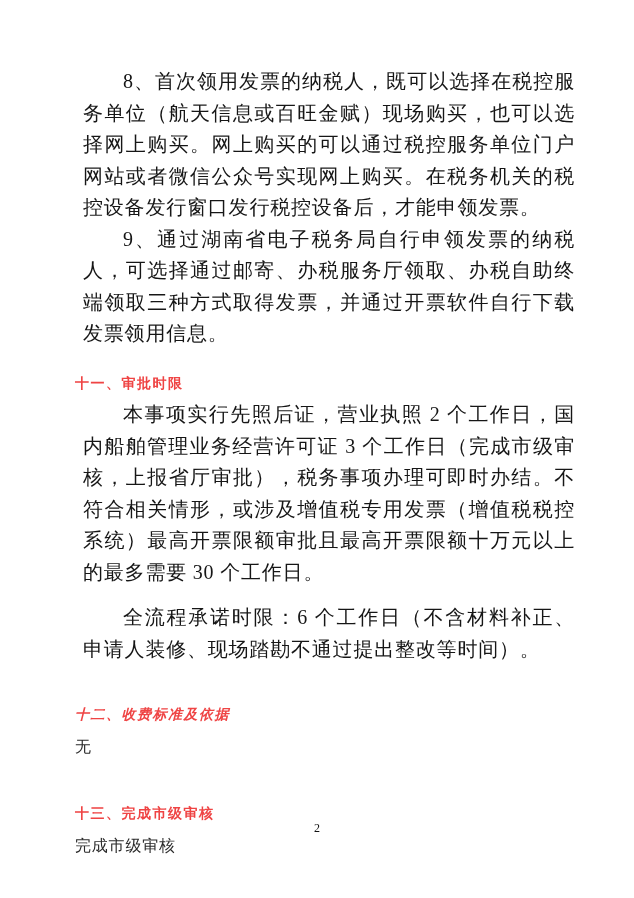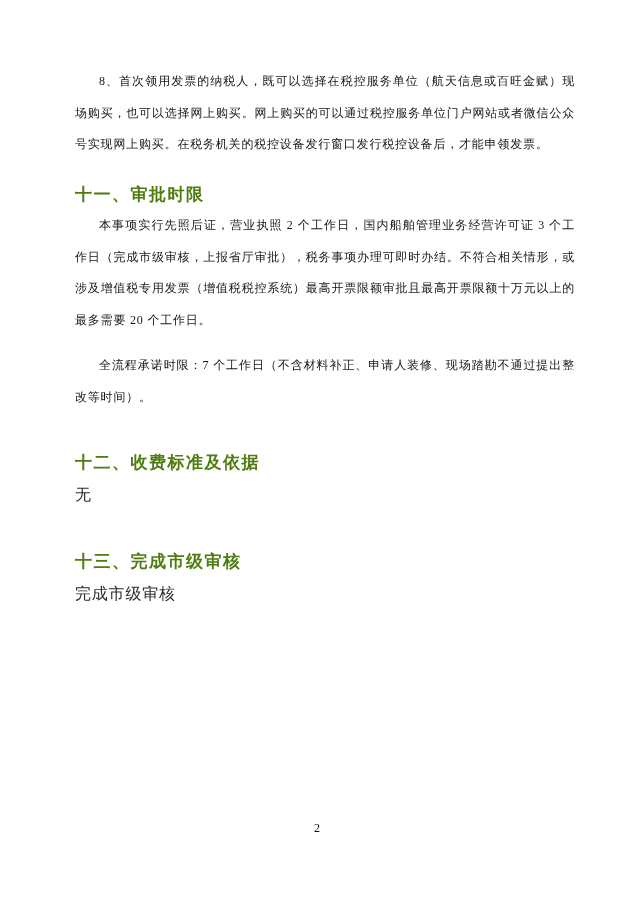--- a/index.html
+++ b/index.html
@@ -13,47 +13,48 @@
     width: 634px;
     height: 898px;
     background: #ffffff;
     padding: 66px 59px 0 75px;
     overflow: hidden;
     color: #131313;
     font-family: "Liberation Serif", "DejaVu Serif", serif;
   }
 
   .body-para {
-    font-size: 12px;
+    font-size: 20px;
     line-height: 31.5px;
     letter-spacing: 0.8px;
     text-align: justify;
     text-justify: inter-character;
     color: #161616;
+    margin-left: 8px;
   }
 
   .indent {
     text-indent: 2em;
   }
 
   .para-gap {
     margin-top: 14px;
   }
 
   h2.sec-heading {
     font-family: "Liberation Sans", "DejaVu Sans", sans-serif;
     font-weight: 700;
-    font-size: 17px;
+    font-size: 14px;
     line-height: 31.5px;
     letter-spacing: 1.5px;
-    color: #4d7c0f;
+    color: #ef4444;
   }
 
   .h-sec11 { margin-top: 18px; }
-  .h-sec12 { margin-top: 34px; }
+  .h-sec12 { margin-top: 34px; font-style: italic; }
   .h-sec13 { margin-top: 36px; }
 
   .plain-line {
     font-size: 16px;
     line-height: 31.5px;
     letter-spacing: 0.8px;
     color: #2a2a2a;
   }
 
   .page-number {
@@ -68,26 +69,27 @@
     font-family: "Liberation Serif", "DejaVu Serif", serif;
   }
 </style>
 </head>
 <body>
 
 <div class="page">
 
   <p class="body-para indent">8、首次领用发票的纳税人，既可以选择在税控服务单位（航天信息或百旺金赋）现场购买，也可以选择网上购买。网上购买的可以通过税控服务单位门户网站或者微信公众号实现网上购买。在税务机关的税控设备发行窗口发行税控设备后，才能申领发票。</p>
 
+  <p class="body-para indent">9、通过湖南省电子税务局自行申领发票的纳税人，可选择通过邮寄、办税服务厅领取、办税自助终端领取三种方式取得发票，并通过开票软件自行下载发票领用信息。</p>
 
   <h2 class="sec-heading h-sec11">十一、审批时限</h2>
 
-  <p class="body-para indent">本事项实行先照后证，营业执照 2 个工作日，国内船舶管理业务经营许可证 3 个工作日（完成市级审核，上报省厅审批），税务事项办理可即时办结。不符合相关情形，或涉及增值税专用发票（增值税税控系统）最高开票限额审批且最高开票限额十万元以上的最多需要 20 个工作日。</p>
+  <p class="body-para indent">本事项实行先照后证，营业执照 2 个工作日，国内船舶管理业务经营许可证 3 个工作日（完成市级审核，上报省厅审批），税务事项办理可即时办结。不符合相关情形，或涉及增值税专用发票（增值税税控系统）最高开票限额审批且最高开票限额十万元以上的最多需要 30 个工作日。</p>
 
-  <p class="body-para indent para-gap">全流程承诺时限：7 个工作日（不含材料补正、申请人装修、现场踏勘不通过提出整改等时间）。</p>
+  <p class="body-para indent para-gap">全流程承诺时限：6 个工作日（不含材料补正、申请人装修、现场踏勘不通过提出整改等时间）。</p>
 
   <h2 class="sec-heading h-sec12">十二、收费标准及依据</h2>
 
   <p class="plain-line">无</p>
 
   <h2 class="sec-heading h-sec13">十三、完成市级审核</h2>
 
 
   <p class="plain-line">完成市级审核</p>
 

